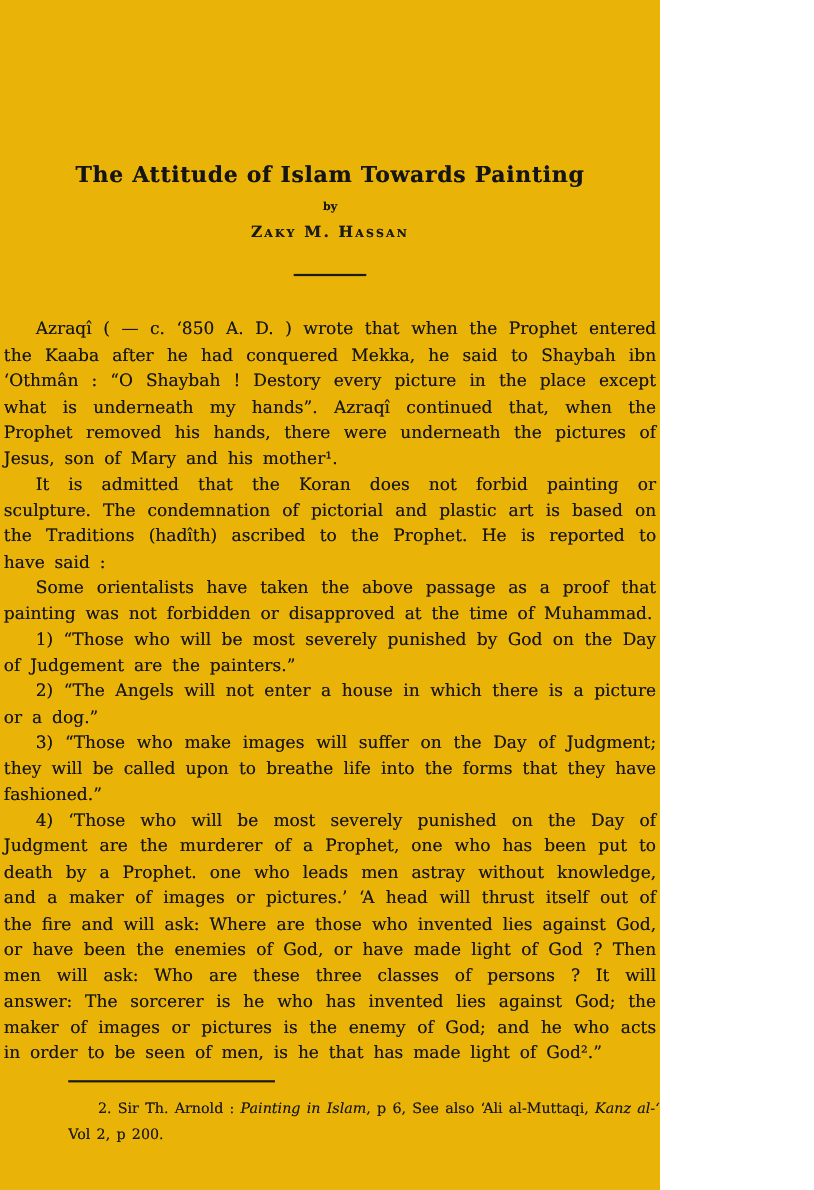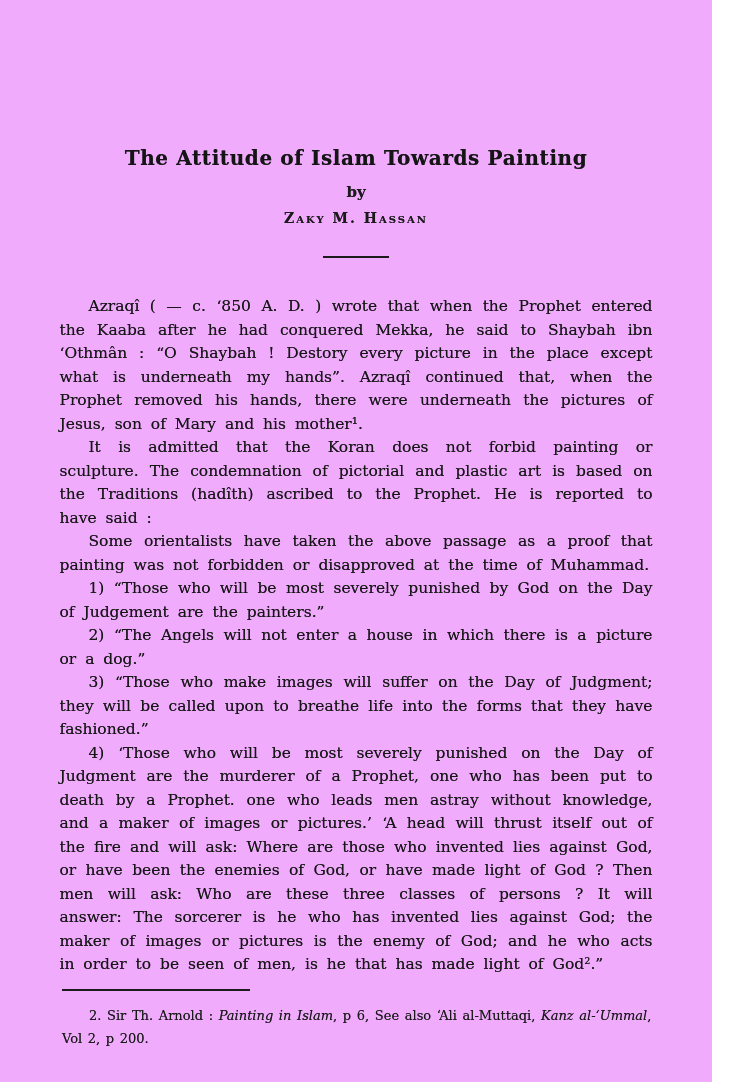--- a/index.html
+++ b/index.html
@@ -1,42 +1,42 @@
 <!DOCTYPE html>
 <html><head>
 <meta charset="utf-8">
 <style>
   html, body {
     margin: 0;
     padding: 0;
     background: #ffffff;
   }
   .page {
-    width: 712px;
+    width: 600px;
     height: 1082px;
-    background: #f0abfc;
+    background: #eab308;
     position: relative;
     overflow: hidden;
     font-family: "DejaVu Serif", "Liberation Serif", serif;
     color: #1a1a1a;
     text-shadow: 0 0 0.55px rgba(20,20,20,0.65);
   }
   .doc-title {
     margin: 0;
     padding-top: 146px;
     text-align: center;
     font-size: 20px;
     font-weight: bold;
     letter-spacing: 0.6px;
     color: #151515;
   }
   .byline {
     margin-top: 13px;
     text-align: center;
-    font-size: 15px;
+    font-size: 10px;
     font-weight: bold;
   }
   .author {
     margin-top: 9px;
     text-align: center;
     font-size: 14px;
     font-weight: bold;
     font-variant: small-caps;
     letter-spacing: 2px;
   }

